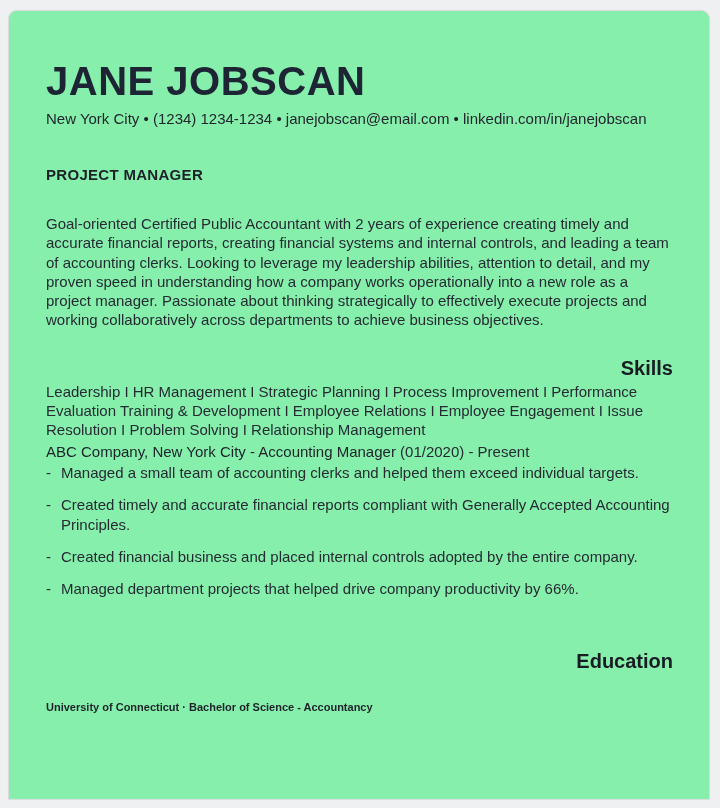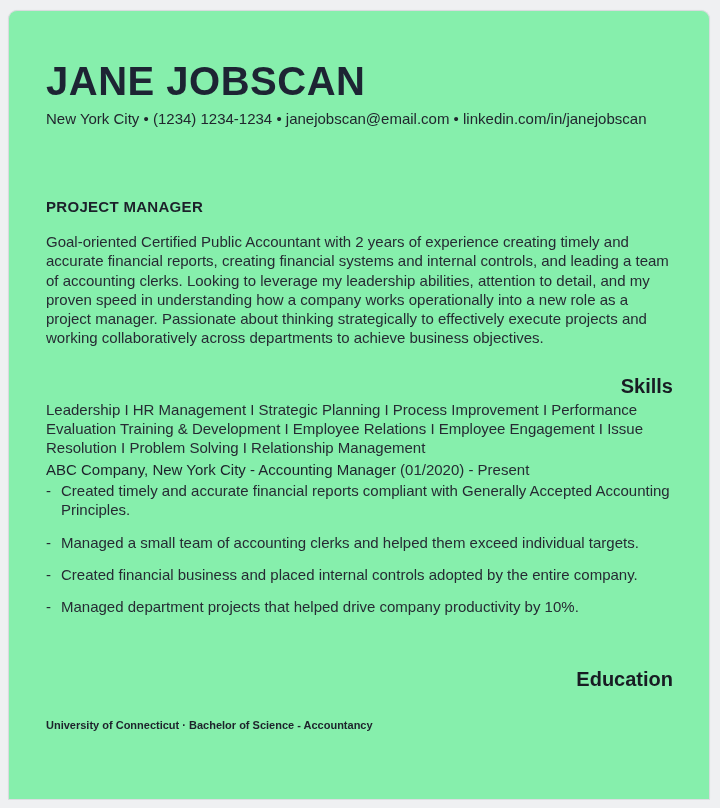--- a/index.html
+++ b/index.html
@@ -47,28 +47,28 @@
     letter-spacing: 0.5px;
     color: #1d2433;
   }
   .contact {
     margin-top: 9px;
     font-size: 15px;
     line-height: 18px;
     color: #21262e;
   }
   .job-title {
-    margin-top: 70px;
+    margin-top: 38px;
     font-size: 15px;
     font-weight: bold;
     letter-spacing: 0.3px;
     color: #1c212a;
   }
   .summary {
-    margin: 17px 0 0 0;
+    margin: 31px 0 0 0;
     font-size: 15px;
     line-height: 19.3px;
     color: #262b33;
   }
   .section-heading {
     margin: 0;
     font-size: 20px;
     line-height: 24px;
     font-weight: bold;
     color: #181c23;
@@ -135,24 +135,24 @@
     <h2 class="section-heading skills-heading">Skills</h2>
 
     <p class="skills-text">Leadership I HR Management I Strategic Planning I Process Improvement I Performance Evaluation Training &amp; Development I Employee Relations I Employee Engagement I Issue Resolution I Problem Solving I Relationship Management</p>
 
 
     <div class="job-line">
       <span class="bold">ABC Company, New York City - Accounting Manager</span><span> (01/2020) - Present</span>
     </div>
 
     <ul class="bullets">
+      <li>Managed a small team of accounting clerks and helped them exceed individual targets.</li>
       <li>Created timely and accurate financial reports compliant with Generally Accepted Accounting Principles.</li>
-      <li>Managed a small team of accounting clerks and helped them exceed individual targets.</li>
       <li>Created financial business and placed internal controls adopted by the entire company.</li>
-      <li>Managed department projects that helped drive company productivity by 10%.</li>
+      <li>Managed department projects that helped drive company productivity by 66%.</li>
     </ul>
 
     <h2 class="section-heading education-heading">Education</h2>
 
     <div class="degree">University of Connecticut · Bachelor of Science - Accountancy</div>
 
   </div>
   <div class="card-bottom-edge"></div>
 </div>
 

